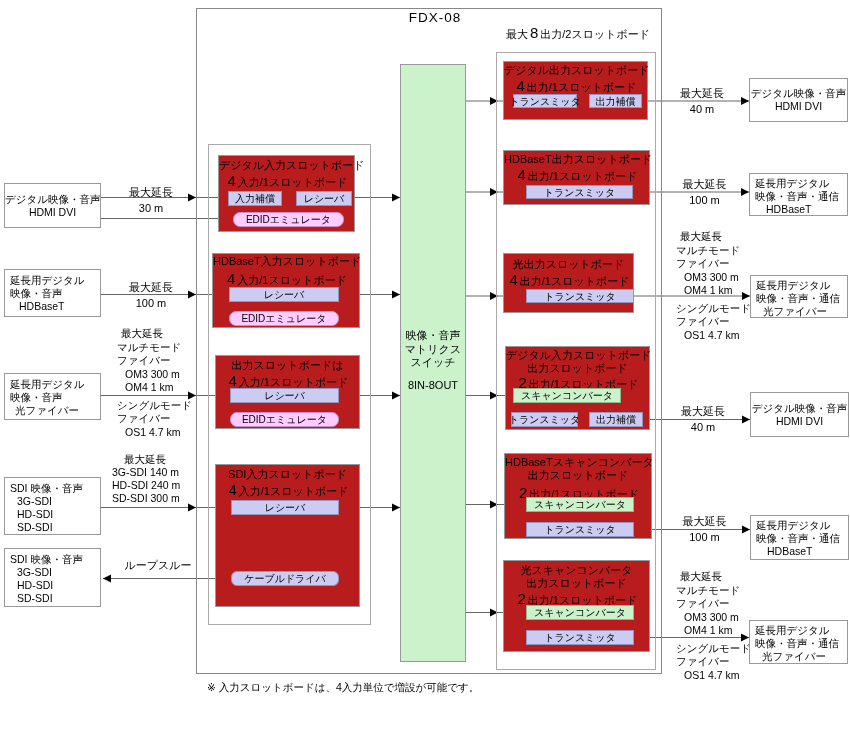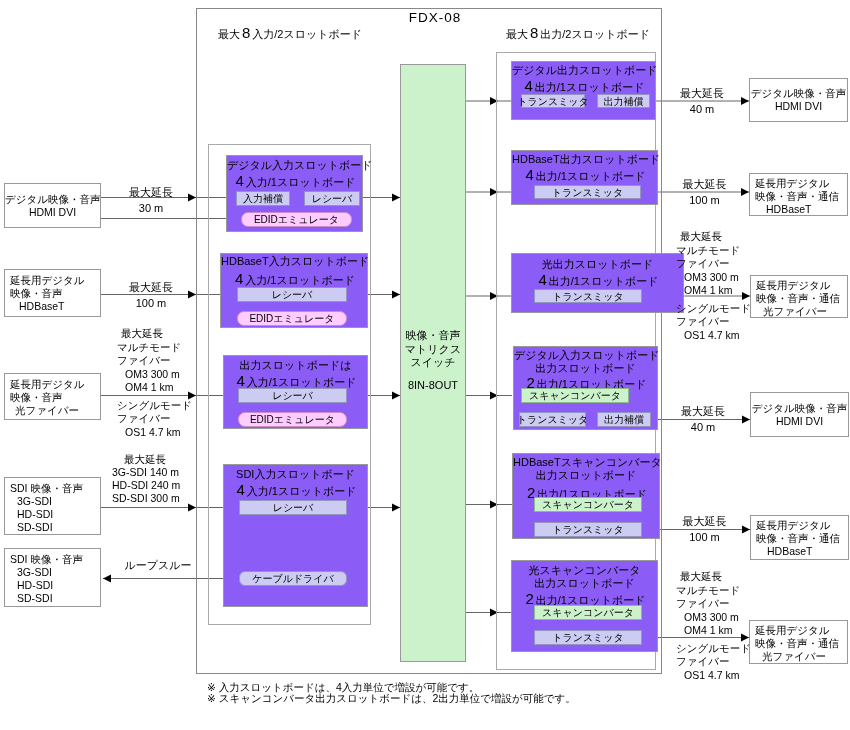--- a/index.html
+++ b/index.html
@@ -3,21 +3,21 @@
 <meta charset="utf-8">
 <style>
   html,body{margin:0;padding:0;background:#fff;}
   .canvas{position:relative;width:850px;height:730px;background:#fff;overflow:hidden;
           font-family:"Liberation Sans","DejaVu Sans",sans-serif;color:#000;}
   .outer{position:absolute;border:1px solid #888;background:transparent;}
   .group{position:absolute;border:1px solid #aaa;}
   .box{position:absolute;background:#fff;border:1px solid #999;font-size:10.5px;line-height:13px;box-sizing:border-box;}
   .vcenter{display:flex;flex-direction:column;justify-content:center;text-align:center;}
   .padbox{padding-top:4px;}
-  .board{position:absolute;background:#8b5cf6;border:1px solid #999;box-sizing:border-box;margin-left:8px;}
+  .board{position:absolute;background:#b91c1c;border:1px solid #999;box-sizing:border-box;}
   .t{position:absolute;left:0;width:100%;text-align:center;font-size:11px;line-height:13px;white-space:nowrap;}
   .sub{line-height:15px;}
   .num{font-size:15px;margin:0 2px;}
   .comp{position:absolute;font-size:10px;line-height:13px;text-align:center;border:1px solid;box-sizing:border-box;
         display:flex;align-items:center;justify-content:center;white-space:nowrap;}
   .lav{background:#ccccf2;border-color:#9494c0;}
   .pink{background:#ffccff;border-color:#cc8ccc;border-radius:7px;}
   .grn{background:#ccf2cc;border-color:#8cba8c;}
   .switch{position:absolute;background:#ccf2cc;border:1px solid #999;box-sizing:border-box;}
   .switch-text{position:absolute;text-align:center;font-size:11px;line-height:13.5px;}
@@ -102,23 +102,20 @@
       <polygon points="742,292 742,300 750,296"></polygon>
       <polygon points="742,415.5 742,423.5 750,419.5"></polygon>
       <polygon points="742,525.5 742,533.5 750,529.5"></polygon>
       <polygon points="741,633.5 741,641.5 749,637.5"></polygon>
     </g>
   </svg>
 
   <div class="outer" style="left:196px;top:8px;width:464px;height:664px;"></div>
   <div class="title" style="left:380px;top:10px;width:110px;">FDX-08</div>
 
-  <div class="hdr" style="left:205px;top:25px;width:170px;">
-    <span>最大</span><span class="num">8</span><span>入力/2スロットボード</span>
-  </div>
   <div class="hdr" style="left:498px;top:25px;width:160px;">
     <span>最大</span><span class="num">8</span><span>出力/2スロットボード</span>
   </div>
 
   <div class="group" style="left:208px;top:144px;width:161px;height:479px;"></div>
   <div class="group" style="left:496px;top:52px;width:158px;height:616px;"></div>
 
   <div class="switch" style="left:400px;top:64px;width:66px;height:598px;"></div>
   <div class="switch-text" style="left:400px;top:329px;width:66px;">
     <div>映像・音声</div>
@@ -210,21 +207,21 @@
     <div class="t" style="top:2px;">デジタル出力スロットボード</div>
     <div class="t sub" style="top:16px;"><span class="num">4</span><span>出力/1スロットボード</span></div>
     <div class="comp lav" style="left:9px;top:32px;width:64px;height:14px;">トランスミッタ</div>
     <div class="comp lav" style="left:85px;top:32px;width:53px;height:14px;">出力補償</div>
   </div>
   <div class="board" style="left:503px;top:150px;width:147px;height:55px;">
     <div class="t" style="top:2px;">HDBaseT出力スロットボード</div>
     <div class="t sub" style="top:16px;"><span class="num">4</span><span>出力/1スロットボード</span></div>
     <div class="comp lav" style="left:22px;top:34px;width:107px;height:14px;">トランスミッタ</div>
   </div>
-  <div class="board" style="left:503px;top:253px;width:173px;height:60px;">
+  <div class="board" style="left:503px;top:253px;width:131px;height:60px;">
     <div class="t" style="top:4px;">光出力スロットボード</div>
     <div class="t sub" style="top:18px;"><span class="num">4</span><span>出力/1スロットボード</span></div>
     <div class="comp lav" style="left:22px;top:35px;width:108px;height:14px;">トランスミッタ</div>
   </div>
   <div class="board" style="left:505px;top:346px;width:145px;height:84px;">
     <div class="t" style="top:2px;">デジタル入力スロットボード</div>
     <div class="t" style="top:15px;">出力スロットボード</div>
     <div class="t sub" style="top:28px;"><span class="num">2</span><span>出力/1スロットボード</span></div>
     <div class="comp grn" style="left:7px;top:41px;width:108px;height:15px;">スキャンコンバータ</div>
     <div class="comp lav" style="left:5px;top:65px;width:67px;height:15px;">トランスミッタ</div>
@@ -306,16 +303,15 @@
     <div class="line pl16">HDBaseT</div>
   </div>
   <div class="box padbox" style="left:749px;top:620px;width:99px;height:44px;padding-top:3px;">
     <div class="line pl5">延長用デジタル</div>
     <div class="line pl5">映像・音声・通信</div>
     <div class="line pl12">光ファイバー</div>
   </div>
 
   <div class="notes" style="left:207px;top:682px;width:420px;">
     <div>※ 入力スロットボードは、4入力単位で増設が可能です。</div>
-    <div>※ スキャンコンバータ出力スロットボードは、2出力単位で増設が可能です。</div>
   </div>
 
 </div>
 
 </body></html>

